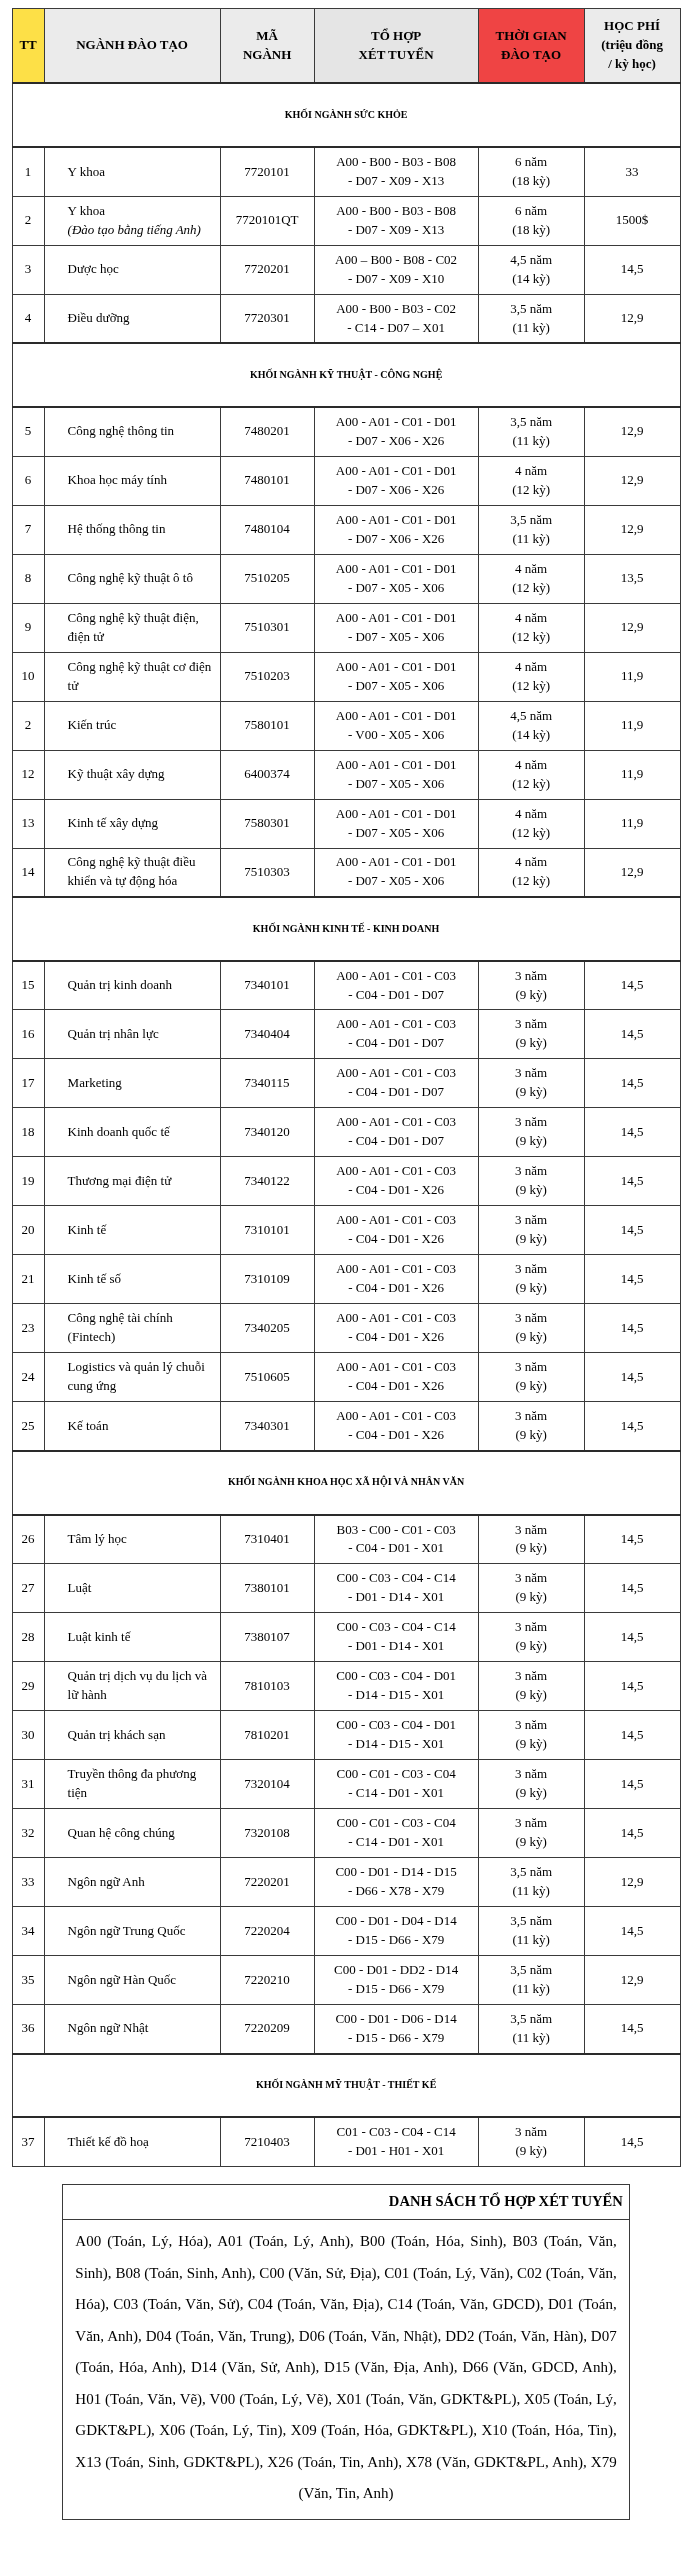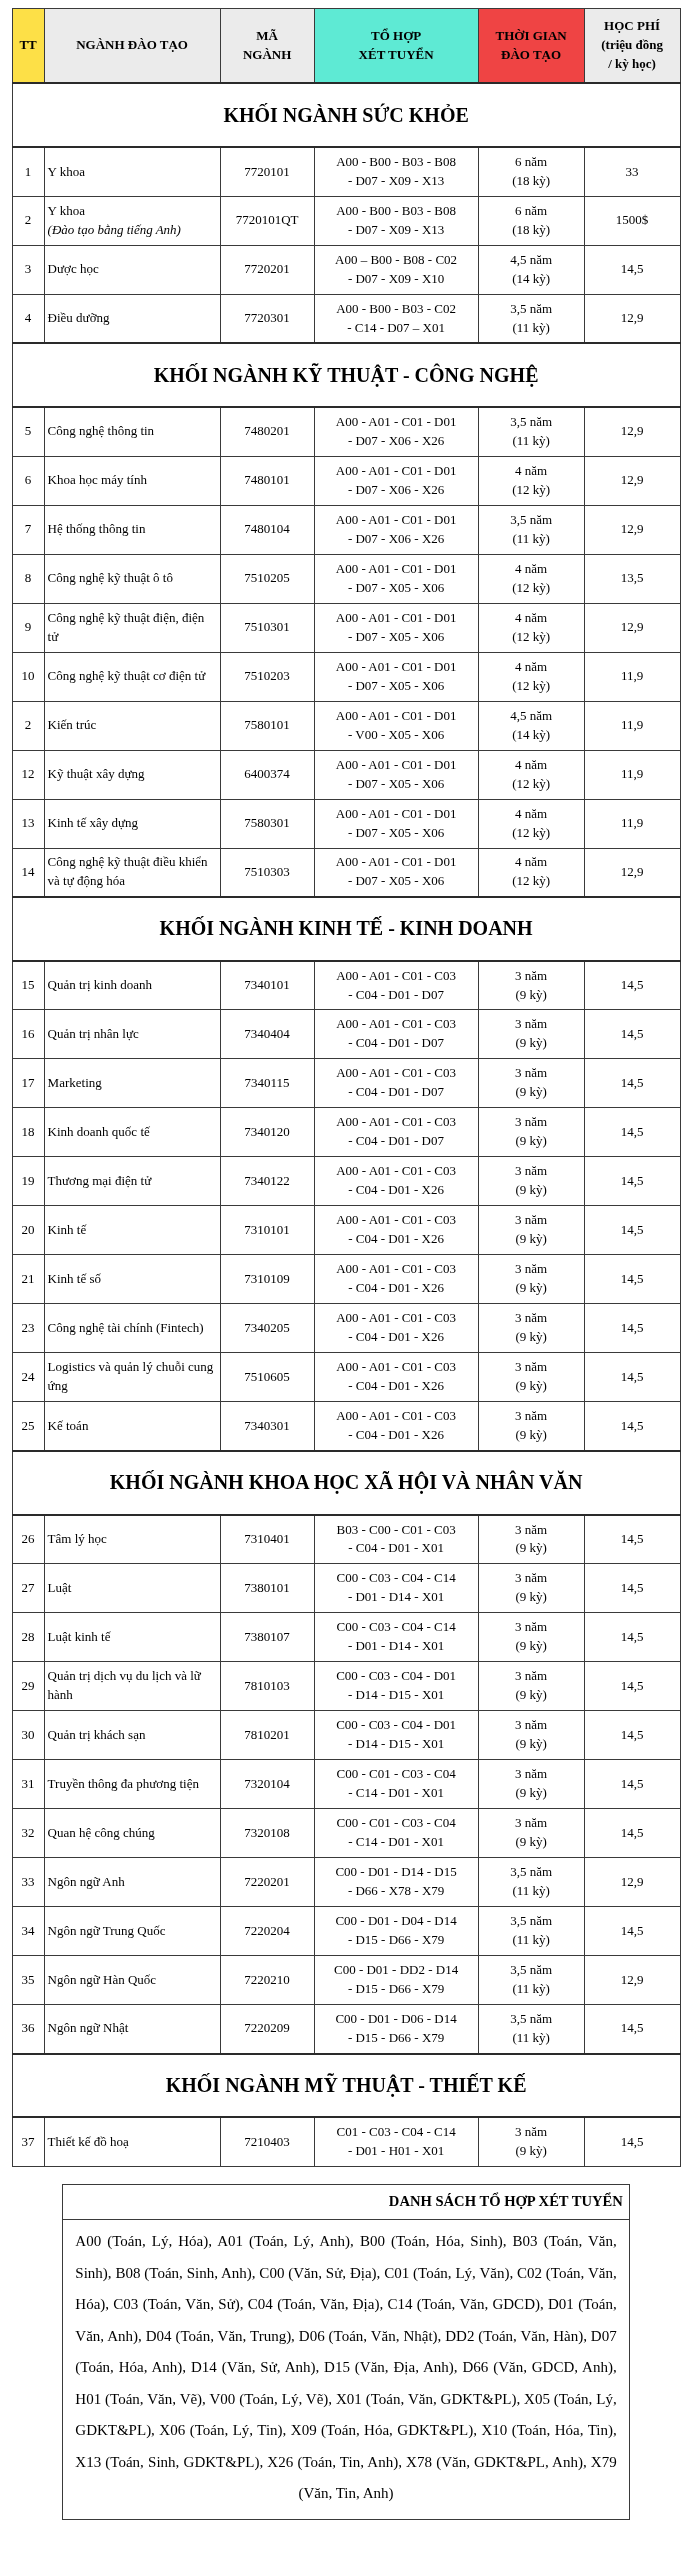--- a/index.html
+++ b/index.html
@@ -41,30 +41,30 @@
   }
   table.majors thead th {
     background: #ebebeb;
     font-weight: bold;
     height: 66px;
     font-size: 13px;
     border-bottom: 2.3px solid #2a2a2a;
   }
   tr.section-row td {
     font-weight: bold;
-    font-size: 20px;
+    font-size: 10px;
     height: 54px;
     border-top: 2.3px solid #2a2a2a;
     border-bottom: 2.3px solid #2a2a2a;
     background: #ffffff;
   }
   tr.data-row { height: 49px; }
   tr.data-row td.cell-name {
     text-align: left;
-    padding-left: 3px;
+    padding-left: 23px;
     padding-right: 4.6px;
   }
   tr.data-row td.cell-name .note { font-style: italic; }
 
   .combo-box {
     width: 566px;
     margin: 17px auto 0 auto;
     border: 1.5px solid #3a3a3a;
   }
   .combo-box .box-title {
@@ -94,21 +94,21 @@
         <col class="c-code">
       <col class="c-combo">
         <col class="c-duration">
         <col class="c-fee">
     </colgroup>
     <thead>
       <tr>
         <th style="background: #fde047;">TT</th>
         <th style="background: rgb(235, 235, 235);">NGÀNH ĐÀO TẠO</th>
         <th style="background: rgb(235, 235, 235);">MÃ<br>NGÀNH</th>
-        <th style="background: #5eead4;">TỔ HỢP<br>XÉT TUYỂN</th>
+        <th style="background: #e5e5e5;">TỔ HỢP<br>XÉT TUYỂN</th>
         <th style="background: #ef4444;">THỜI GIAN<br>ĐÀO TẠO</th>
         <th style="background: rgb(235, 235, 235);">HỌC PHÍ<br>(triệu đồng<br>/ kỳ học)</th>
       </tr>
     </thead>
     <tbody id="table-body">
     <tr class="section-row">
       <td colspan="6">KHỐI NGÀNH SỨC KHỎE</td>
     </tr>
 
     <tr class="data-row">

